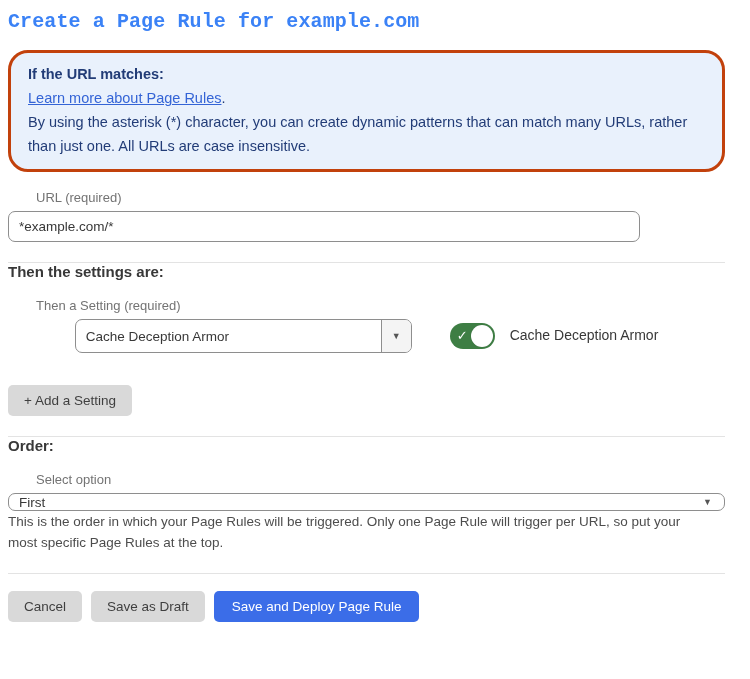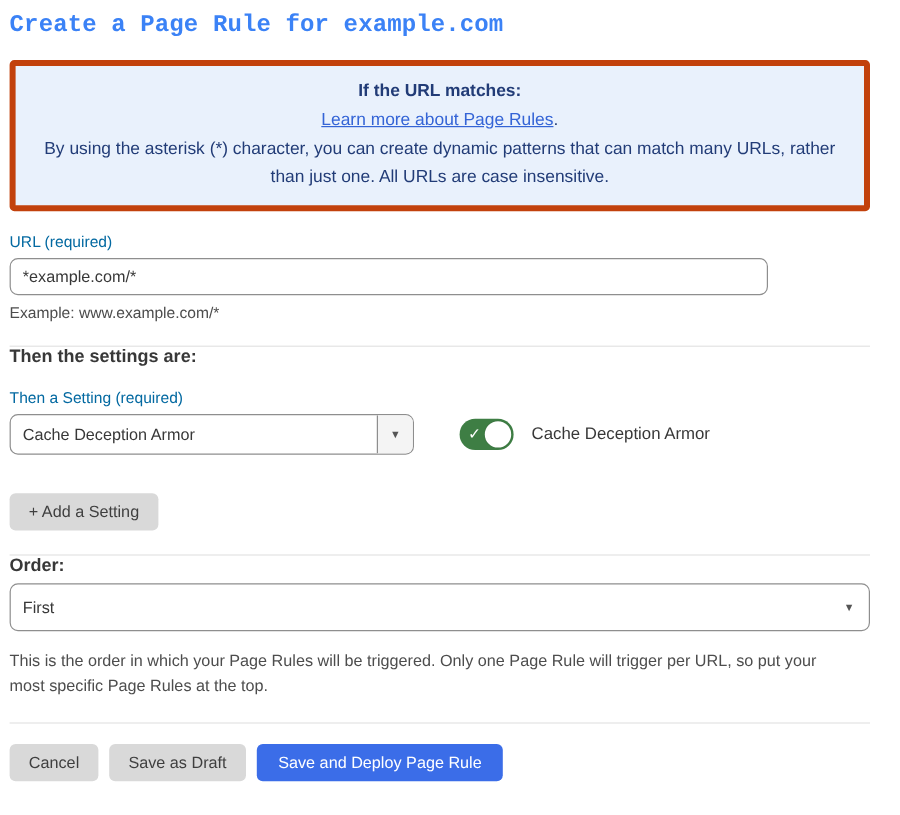--- a/index.html
+++ b/index.html
@@ -14,51 +14,50 @@
 
   .page-title {
     font-size: 20px; font-weight: 700; color: #3b82f6;
     letter-spacing: 0.1px;
     font-family: Liberation Mono, monospace;
   }
 
   .info-box {
     margin-top: 17px;
     background: #e9f1fc;
-    border: 5px solid #c2410c;
-    border-radius: 4px;
+    border: 3px solid #c2410c;
+    border-radius: 20px;
     padding: 9px 17px 11px 17px;
     color: #223c77;
     font-size: 14.5px;
     line-height: 24px;
-    text-align: center;
   }
   .info-box .info-heading { font-weight: 700; }
   .info-box a.info-link { color: #3464d6; text-decoration: underline; cursor: pointer; }
 
-  .field-label { margin-top: 18px; font-size: 13px; color: #0369a1; }
+  .field-label { margin-top: 18px; font-size: 13px; color: #737373; margin-left: 28px; }
 
   .text-input {
     margin-top: 6px;
     width: 632px; height: 31px;
     border: 1px solid #8e8e8e;
     border-radius: 7px;
     padding: 0 10px;
     font-family: "Liberation Sans", "DejaVu Sans", sans-serif;
     font-size: 13.5px; color: #383838;
     outline: none; background: #fff;
     display: block;
   }
   .helper-text { margin-top: 7px; font-size: 13px; color: #4d4d4d; }
 
   .divider { border: none; border-top: 1px solid #e3e3e3; margin-top: 20px; }
 
   .section-heading { font-size: 15px; font-weight: 700; color: #383838; }
 
-  .setting-row { margin-top: 6px; display: flex; align-items: flex-start; }
+  .setting-row { margin-top: 6px; display: flex; align-items: flex-start; justify-content: center; }
 
   .dropdown {
     width: 337px; height: 34px;
     border: 1px solid #8e8e8e; border-radius: 7px;
     display: flex; align-items: stretch;
     background: #fff; cursor: pointer; overflow: hidden;
   }
   .dropdown-value {
     flex: 1; display: flex; align-items: center;
     padding-left: 10px; font-size: 13.5px; color: #383838;
@@ -91,29 +90,29 @@
   .btn {
     display: inline-block; border: none; cursor: pointer;
     font-family: "Liberation Sans", "DejaVu Sans", sans-serif;
     font-size: 13.5px; border-radius: 5px;
     padding: 8px 16px; color: #3f3f3f; background: #d9d9d9;
   }
   .add-setting-btn { margin-top: 32px; }
 
   .select-box {
     margin-top: 6px;
-    width: 717px; height: 40px;
+    width: 717px; height: 18px;
     border: 1px solid #8e8e8e; border-radius: 7px;
     display: flex; align-items: center; justify-content: space-between;
     padding: 0 12px 0 10px;
     font-size: 13.5px; color: #383838;
     background: #fff; cursor: pointer;
   }
   .order-helper {
-    margin-top: 14px; font-size: 13.5px; color: #4d4d4d;
+    margin-top: 0; font-size: 13.5px; color: #4d4d4d;
     line-height: 21px; max-width: 705px;
   }
 
   .footer-buttons { margin-top: 17px; display: flex; gap: 9px; }
   .btn-primary { background: #3b6de8; color: #ffffff; padding: 8px 18px; }
 </style>
 </head>
 <body>
 
 <div class="container">
@@ -121,21 +120,20 @@
   <h1 class="page-title">Create a Page Rule for example.com</h1>
 
   <div class="info-box">
     <div class="info-heading">If the URL matches:</div>
     <div><a class="info-link">Learn more about Page Rules</a><span>.</span></div>
     <div>By using the asterisk (*) character, you can create dynamic patterns that can match many URLs, rather than just one. All URLs are case insensitive.</div>
   </div>
 
   <div class="field-label">URL (required)</div>
   <input class="text-input" type="text" value="*example.com/*" style="">
-  <div class="helper-text">Example: www.example.com/*</div>
 
   <hr class="divider">
 
   <div class="section-heading">Then the settings are:</div>
 
   <div class="field-label">Then a Setting (required)</div>
 
   <div class="setting-row">
     <div class="dropdown">
       <div class="dropdown-value">Cache Deception Armor</div>
@@ -150,20 +148,21 @@
     </div>
     <div class="toggle-label">Cache Deception Armor</div>
   </div>
 
   <button class="btn add-setting-btn">+ Add a Setting</button>
 
   <hr class="divider">
 
   <div class="section-heading">Order:</div>
 
+  <div class="field-label">Select option</div>
 
   <div class="select-box">
     <span>First</span>
     <span class="arrow-glyph">▼</span>
   </div>
 
   <div class="order-helper">This is the order in which your Page Rules will be triggered. Only one Page Rule will trigger per URL, so put your most specific Page Rules at the top.</div>
 
   <hr class="divider">
 

